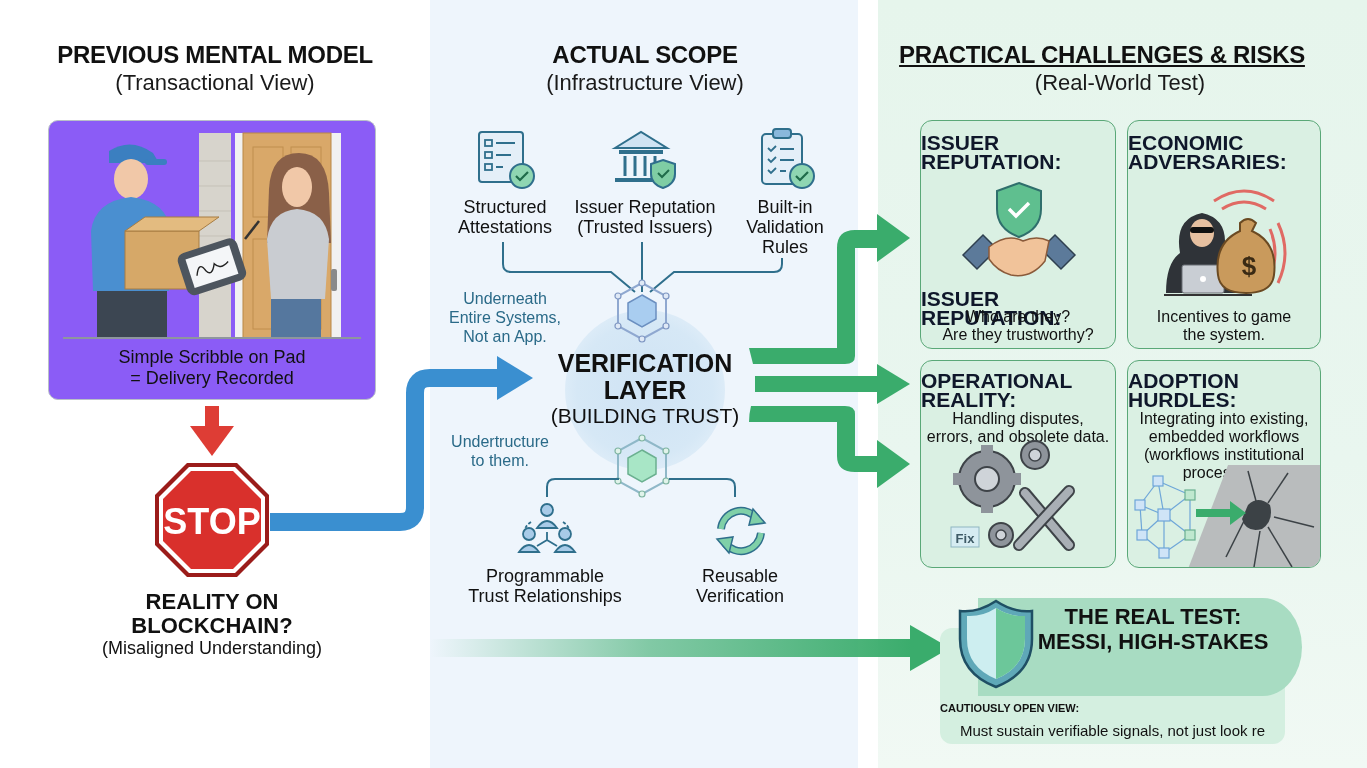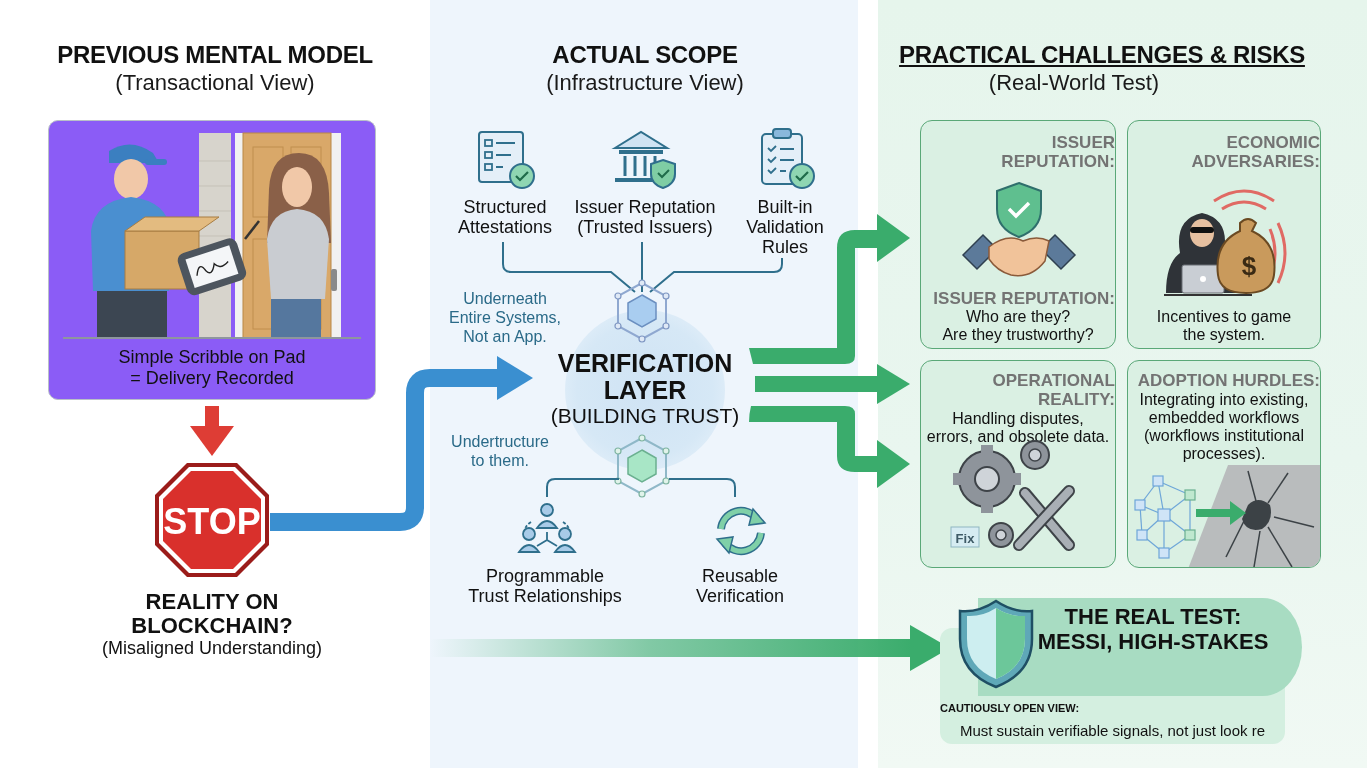--- a/index.html
+++ b/index.html
@@ -10,21 +10,21 @@
   .panel-right { left: 878px; top: 0; width: 489px; height: 768px; background: linear-gradient(180deg, #e6f5ec 0%, #e9f6ef 60%, #f1f9f4 100%); }
   .h-title { font-weight: bold; font-size: 24px; text-align: center; letter-spacing: -0.3px; }
   .h-sub { font-size: 22px; text-align: center; color: #1a1a1a; }
   .center { text-align: center; }
   .photo-card { left: 48px; top: 120px; width: 328px; height: 280px; border: 1.5px solid #b9c0c8; border-radius: 10px; background: #8b5cf6; overflow: hidden; }
   .photo-caption { position: absolute; left: 0; right: 0; bottom: 10px; text-align: center; font-size: 18px; line-height: 21px; color: #111; }
   .photo-floor { position: absolute; left: 14px; right: 14px; top: 216px; height: 1.5px; background: #8e969e; }
   .label-dark { font-size: 18px; line-height: 20px; color: #111; text-align: center; }
   .note-blue { font-size: 16px; line-height: 19px; color: #2a6a88; text-align: center; }
   .card { border: 1.5px solid #5aa878; border-radius: 12px; background: #daf0e3; }
-  .card-title { font-weight: bold; font-size: 17px; line-height: 19px; text-align: right; color: #737373; }
+  .card-title { font-weight: bold; font-size: 21px; line-height: 19px; text-align: left; color: #0f172a; }
   .card-text { font-size: 16px; line-height: 18px; text-align: center; color: #111; }
   .real-test { left: 918px; top: 598px; width: 384px; height: 146px; }
   .rt-bottom { position: absolute; left: 22px; top: 30px; width: 345px; height: 116px; background: #d4efe0; border-radius: 12px; }
   .rt-top { position: absolute; left: 60px; top: 0; width: 324px; height: 98px; background: #a8dcc2; border-radius: 0 40px 40px 0 / 0 50px 50px 0; }
   .rt-title { position: absolute; left: 100px; top: 6px; width: 270px; font-weight: bold; font-size: 22px; line-height: 25px; text-align: center; color: #111; }
   .rt-subtitle { position: absolute; left: 22px; top: 104px; width: 276px; font-weight: bold; font-size: 11px; text-align: left; }
   .rt-text { position: absolute; left: 22px; top: 124px; width: 345px; font-size: 15px; text-align: center; white-space: nowrap; overflow: hidden; }
   svg { position: absolute; overflow: visible; }
 </style>
 </head>
@@ -267,21 +267,21 @@
       <stop offset="0" stop-color="#3aac6c" stop-opacity="0"></stop>
       <stop offset="0.45" stop-color="#3aac6c" stop-opacity="0.6"></stop>
       <stop offset="1" stop-color="#3aac6c" stop-opacity="1"></stop>
     </linearGradient>
   </defs>
   <rect x="0" y="14" width="485" height="18" fill="url(#gfade)"></rect>
   <polygon points="480,0 520,23 480,46" fill="#3aac6c"></polygon>
 </svg>
 
 <div class="abs h-title" style="left:860px;top:41px;width:484px;text-decoration:underline;">PRACTICAL CHALLENGES &amp; RISKS</div>
-<div class="abs h-sub" style="left:832px;top:70px;width:484px;">(Real-World Test)</div>
+<div class="abs h-sub" style="left:878px;top:70px;width:484px;">(Real-World Test)</div>
 
 <div class="abs card" style="left:920px;top:120px;width:196px;height:229px;">
   <div class="card-title" style="margin-top:12px;">
     <div>ISSUER</div>
     <div>REPUTATION:</div>
   </div>
   <svg width="120" height="100" style="left:38px;top:60px;">
     <path d="M60 2 l22 8 v18 q0 20 -22 28 q-22 -8 -22 -28 v-18 z" fill="#5fbf8f" stroke="#2f6f6c" stroke-width="2"></path>
     <path d="M50 28 l7 7 l13 -13" fill="none" stroke="#fff" stroke-width="3.5"></path>
     <path d="M4 74 l20 -20 l14 14 l-20 20 z" fill="#5c7a9a" stroke="#2f4050" stroke-width="1.5"></path>

